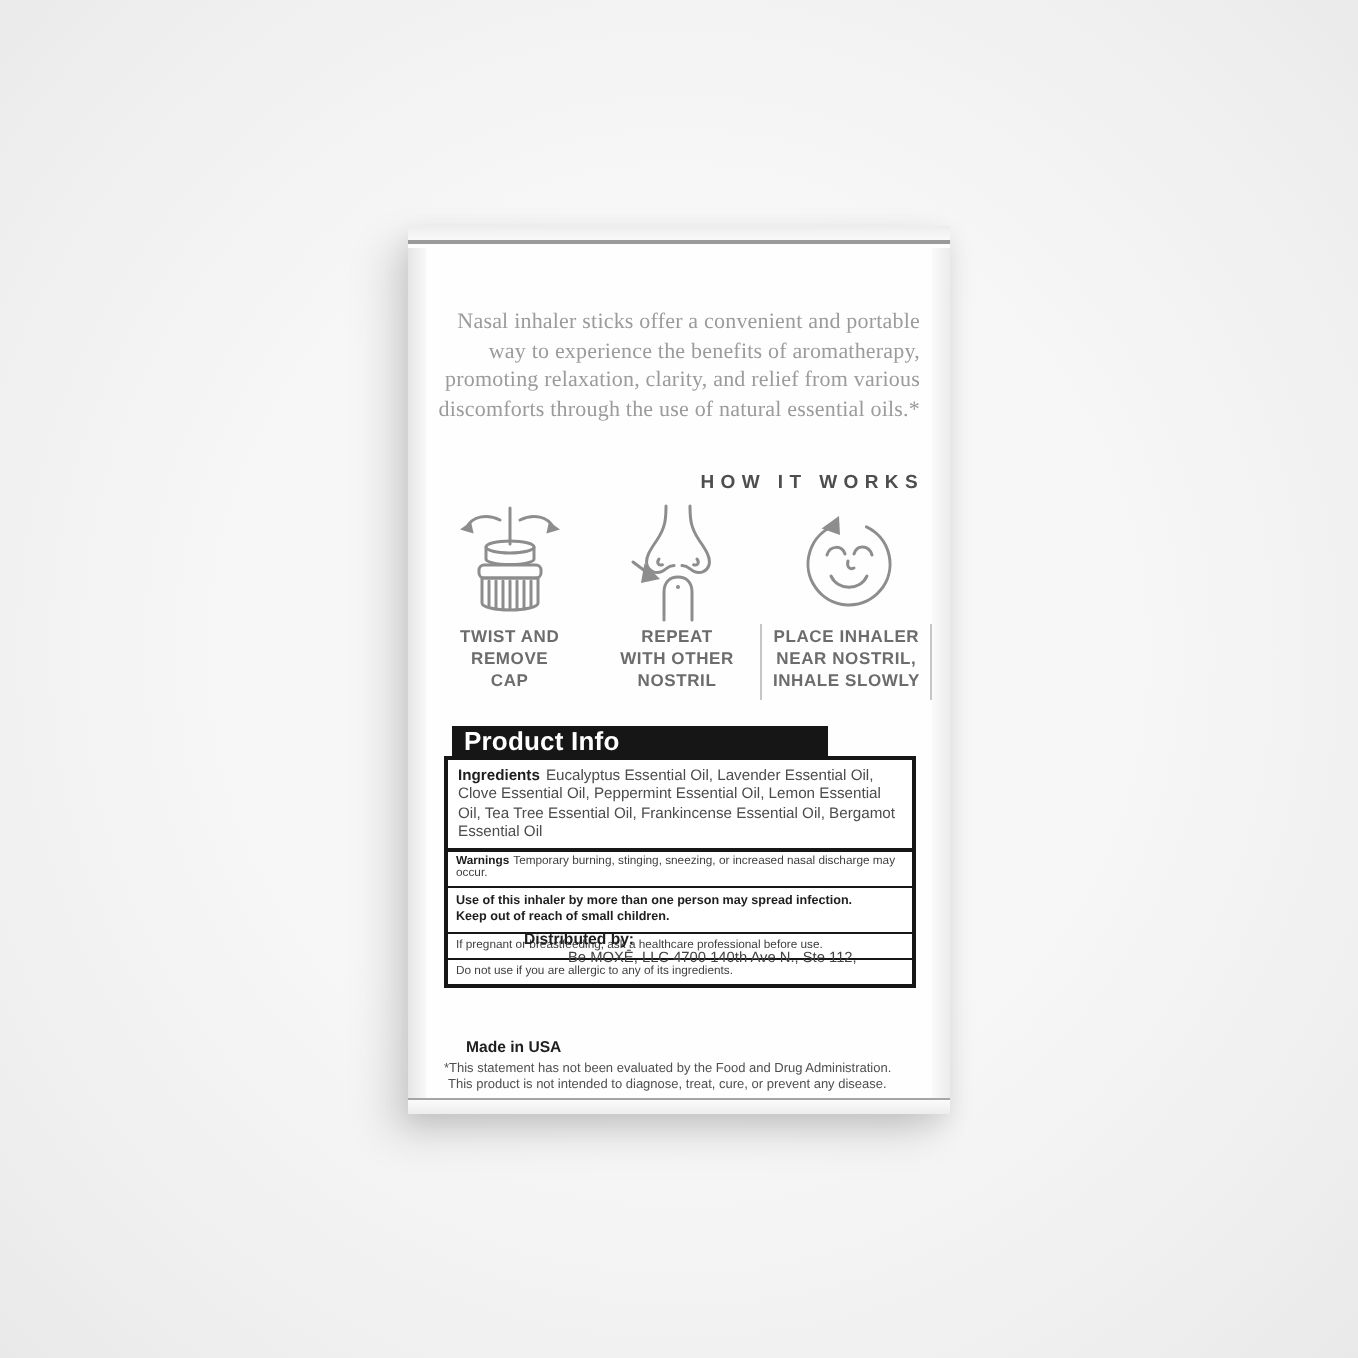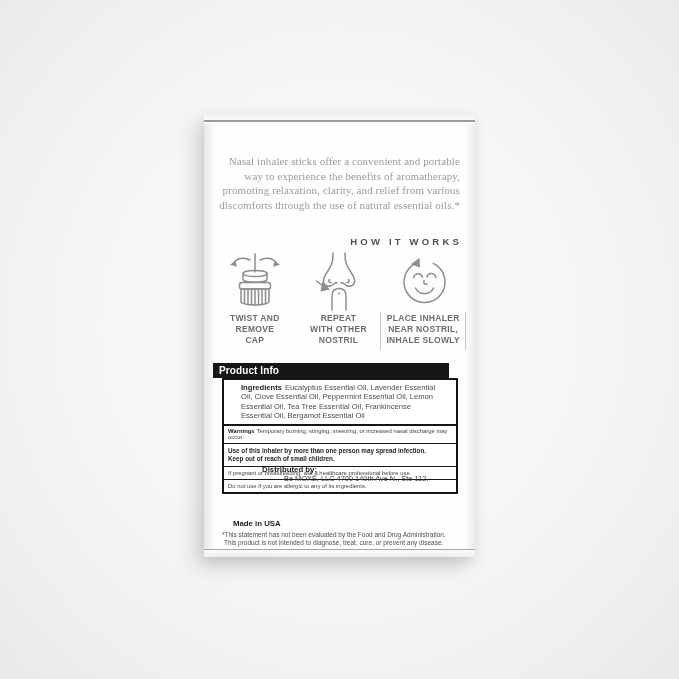--- a/index.html
+++ b/index.html
@@ -62,33 +62,33 @@
     display:flex;
   }
   .labels-row .col {
     flex:1 1 0; text-align:center;
     font-size:8.5px; font-weight:bold; line-height:11px;
     color:#6c6c6c; letter-spacing:0.3px; padding-top:1px;
   }
   .labels-row .col.mid { border-left:1px solid #c6c6c6; border-right:1px solid #c6c6c6; }
   
   .pi-bar {
-    position:absolute; top:239px; left:0; width:236px; height:15px;
+    position:absolute; top:239px; left:13px; width:188px; height:15px;
     background:#161616; color:#ffffff;
-    font-size:10px; font-weight:bold; line-height:15px; padding-left:6px;
+    font-size:13px; font-weight:bold; line-height:15px; padding-left:6px;
     letter-spacing:0.1px;
   }
   .pi-table {
     position:absolute; top:254px; left:9px; width:236px;
     border:2px solid #161616; background:#ffffff;
   }
   .pi-row { border-bottom:1px solid #161616; }
   .pi-row:last-child { border-bottom:none; }
   .row-ingredients {
-    padding:3px 17px 4px; font-size:7.6px; line-height:9.3px; color:#4c4c4c;
+    padding:3px 5px 4px; font-size:7.6px; line-height:9.3px; color:#4c4c4c;
     border-bottom-width:2px;
   }
   .row-ingredients b { color:#1e1e1e; margin-right:3px; }
   .row-warn { padding:2px 4px 3px; font-size:5.9px; color:#3f3f3f; }
   .row-warn b { color:#1a1a1a; margin-right:2px; }
   .row-bold { padding:2.5px 4px 3px; font-size:6.3px; line-height:8px; font-weight:bold; color:#1e1e1e; }
   .row-small { padding:3px 4px; font-size:5.9px; color:#3f3f3f; }
   
   .block { position:absolute; left:9px; right:8px; color:#424242; }
   .block .b-label { font-size:7.8px; font-weight:bold; color:#1f1f1f; line-height:9.5px; }

